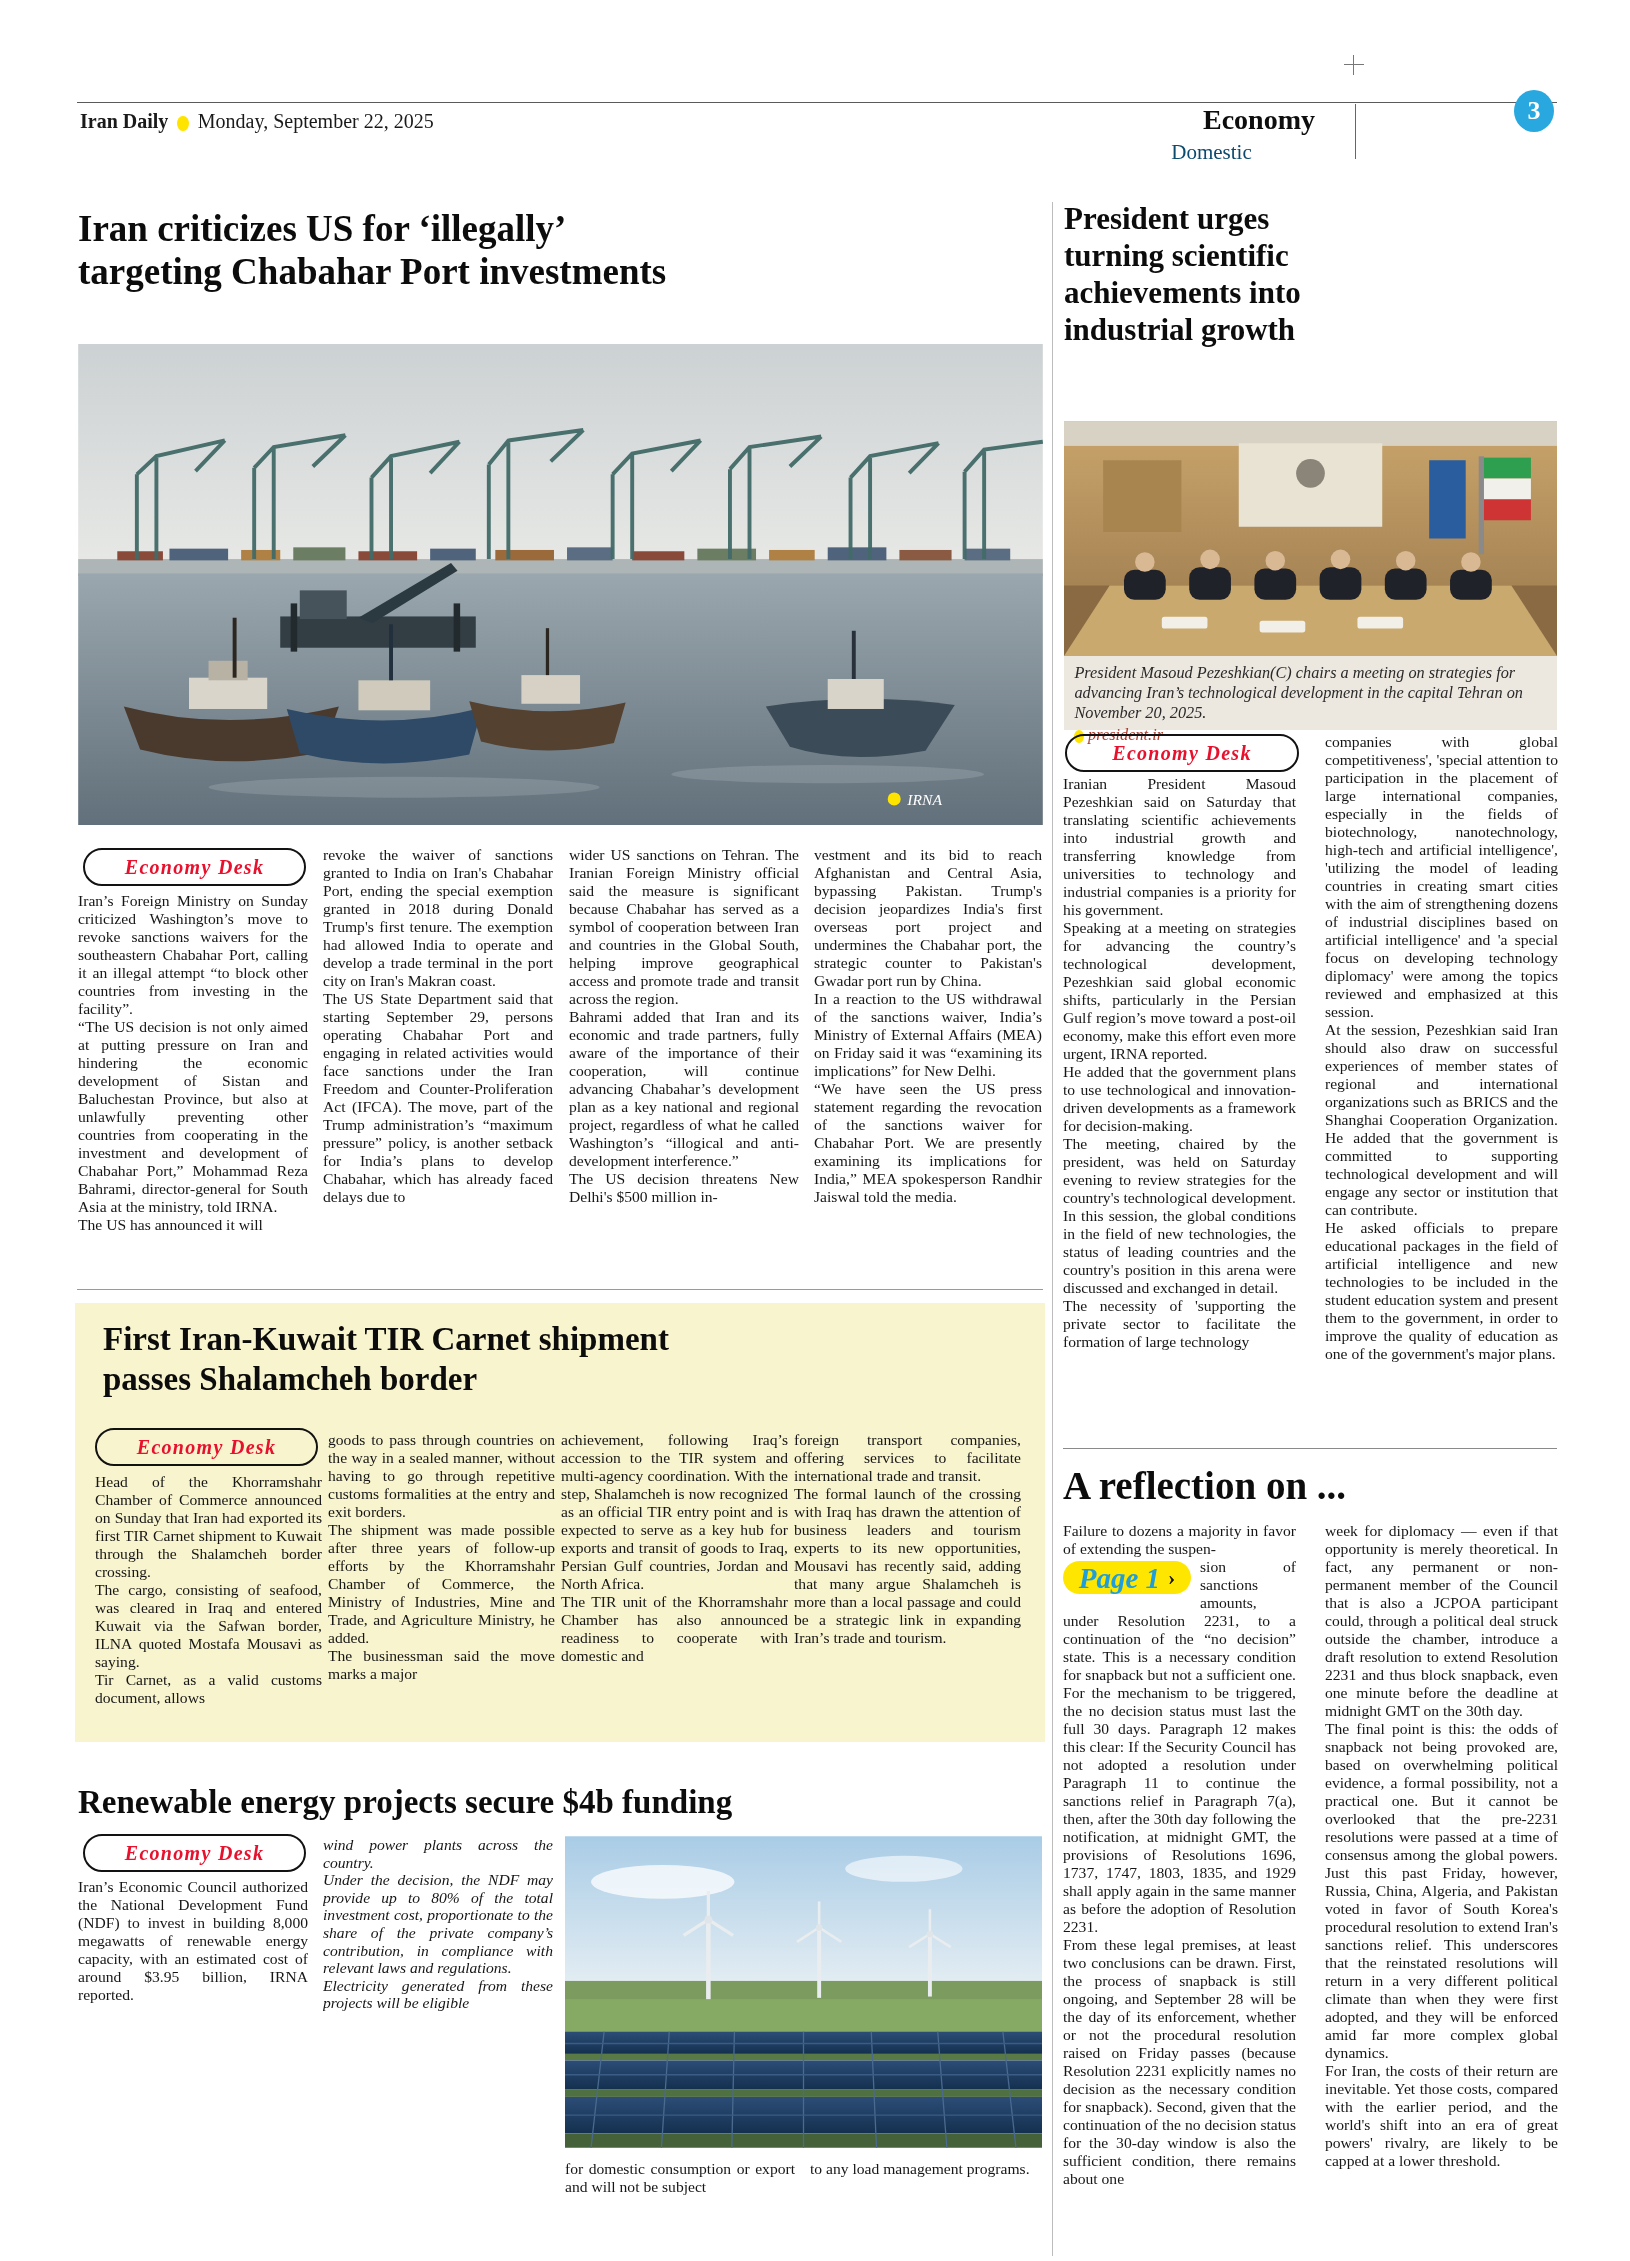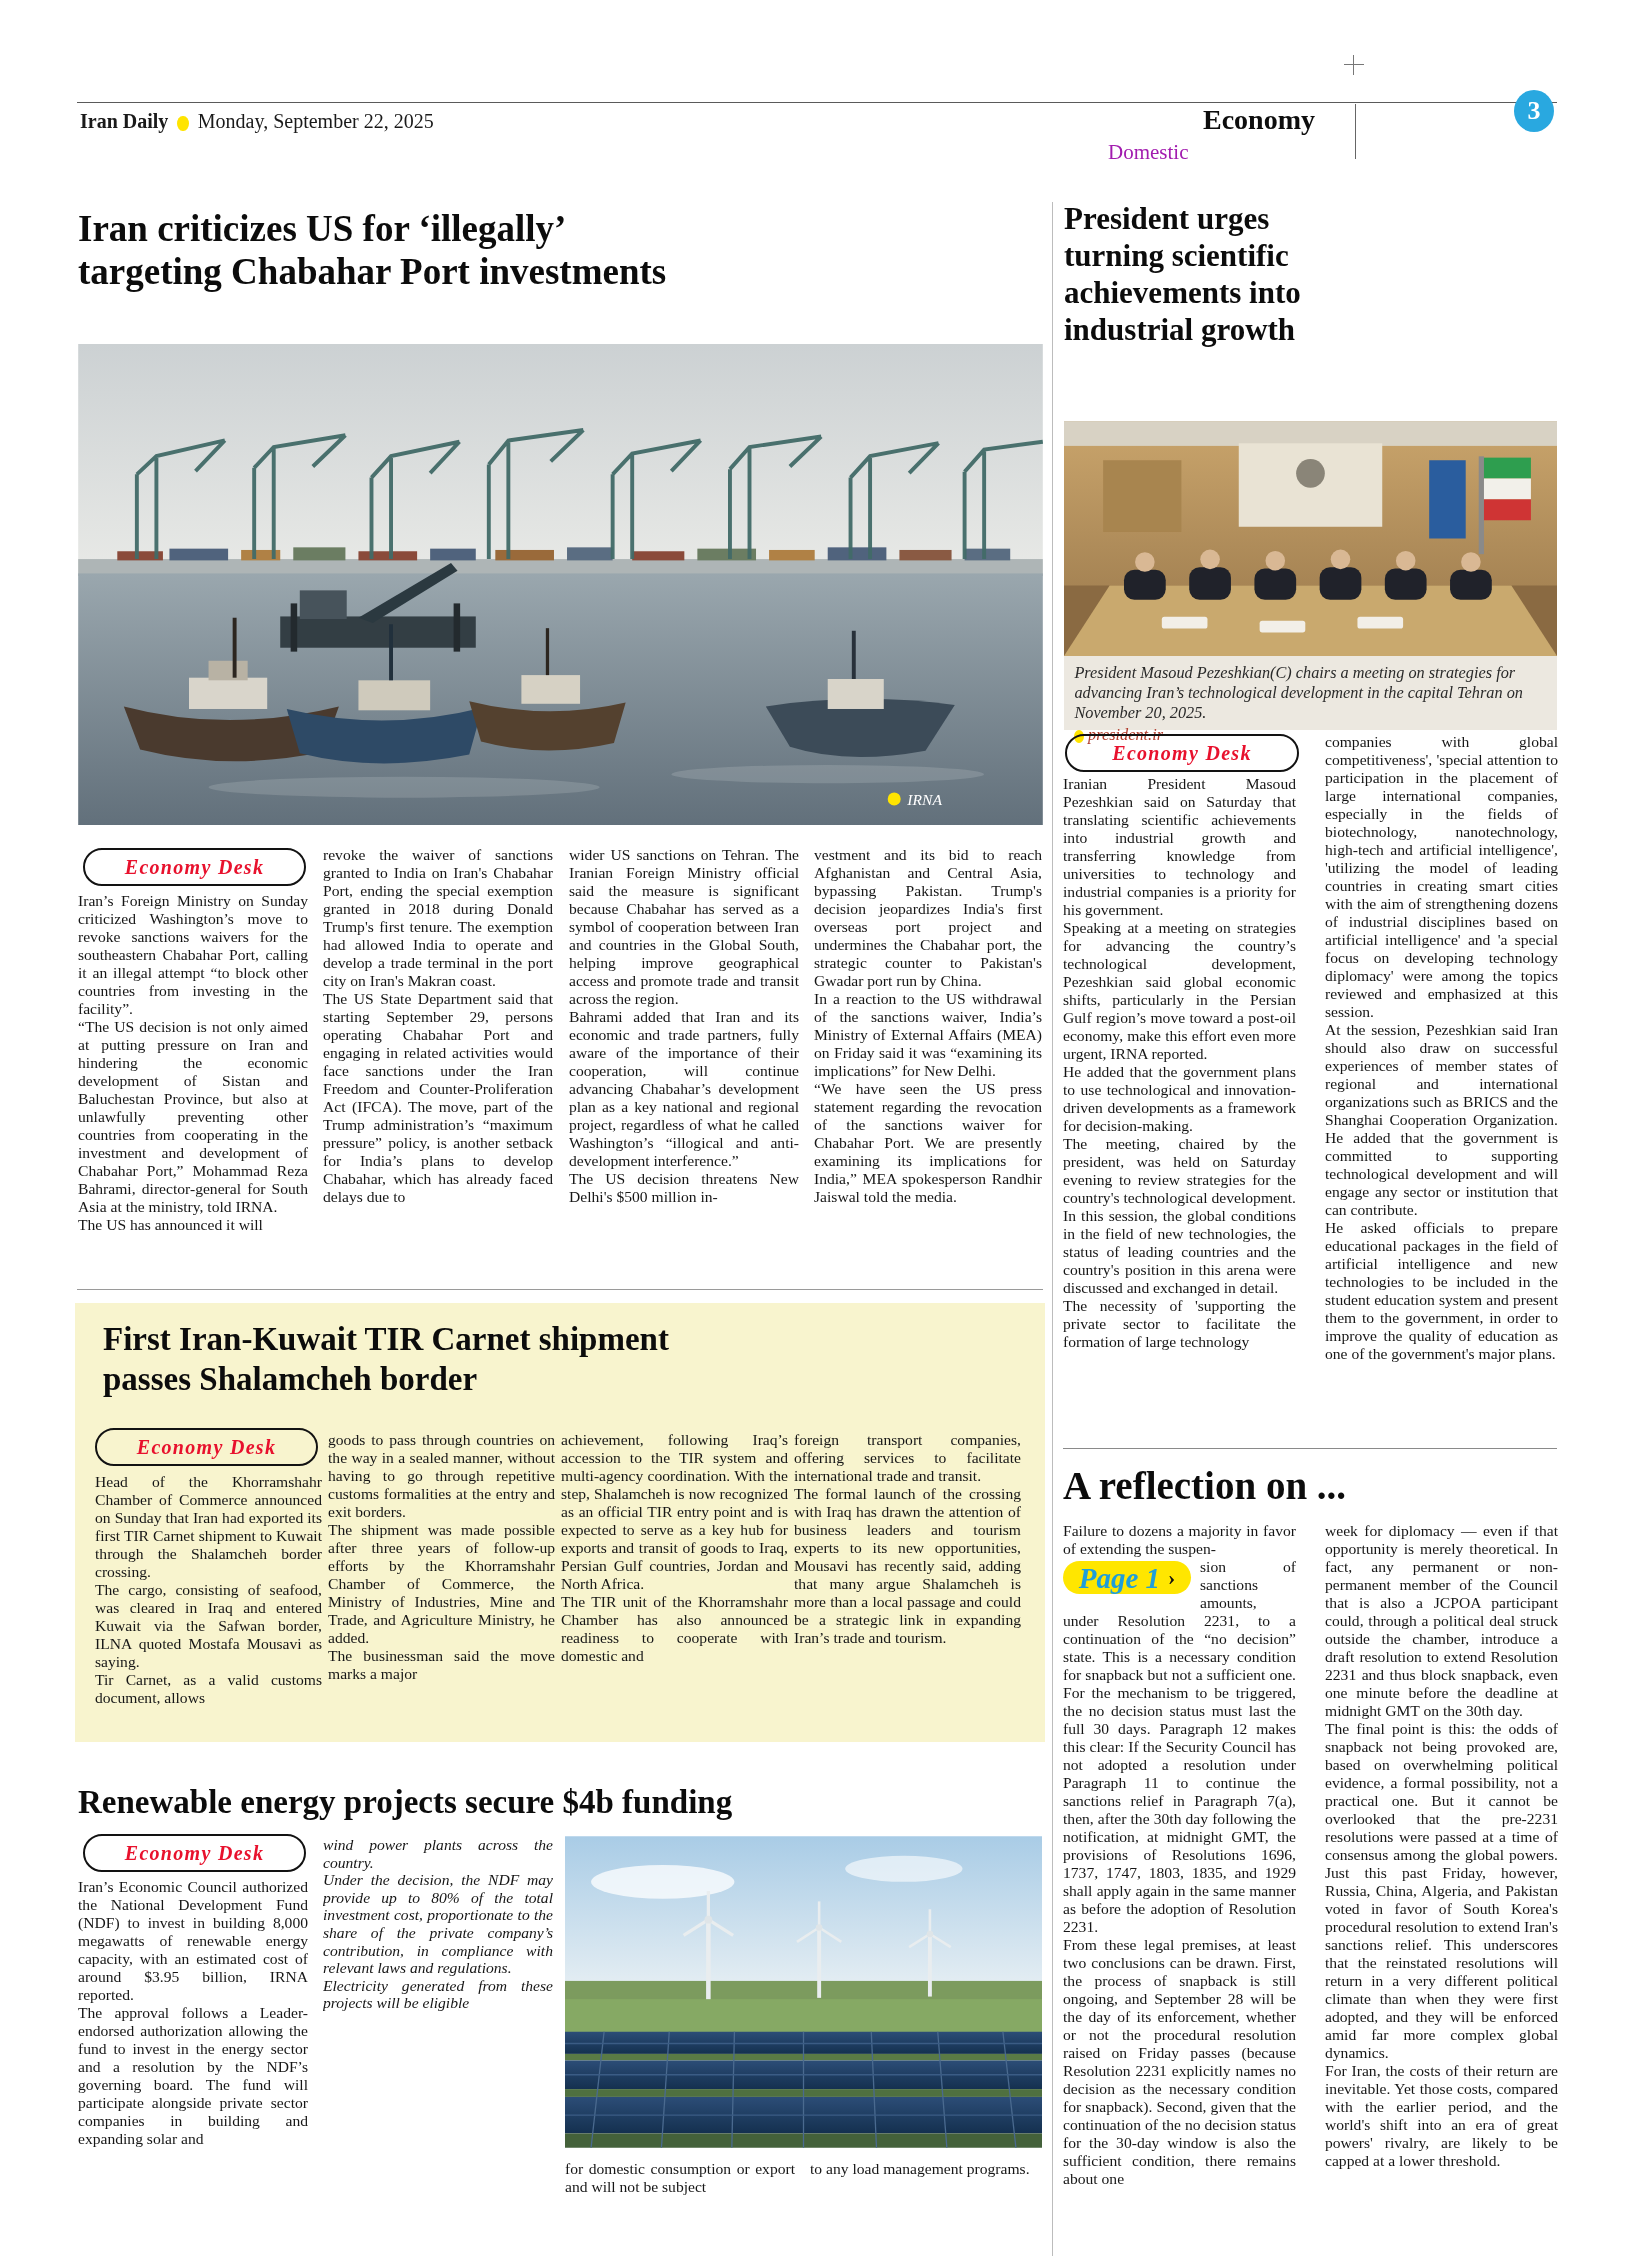--- a/index.html
+++ b/index.html
@@ -34,21 +34,21 @@
 <div class="abs plus-mark" style="left:1344px;top:55px;width:19.6px;height:19.6px;">
   <div style="left:0;top:9px;width:19.6px;height:1.3px;"></div>
   <div style="left:9px;top:0;width:1.3px;height:19.6px;"></div>
 </div>
 <div class="abs" style="left:80px;top:110px;font-size:20px;">
   <span style="font-weight:bold;">Iran Daily</span>
   <span class="dot" style="width:11.7px;height:15.6px;margin:0 3.9px;"></span>
   <span>Monday, September 22, 2025</span>
 </div>
 <div class="abs" style="left:1108px;top:104px;width:207px;text-align:right;font-size:28px;font-weight:bold;color:#0d0d0d;">Economy</div>
-<div class="abs" style="left:1108px;top:140px;width:207px;text-align:left;font-size:21px;color:#a21caf;">Domestic</div>
+<div class="abs" style="left:1108px;top:140px;width:207px;text-align:center;font-size:21px;color:#0c4a6e;">Domestic</div>
 <div class="abs" style="left:1355px;top:104px;width:1.3px;height:55px;background:#666;"></div>
 <div class="abs pagenum" style="left:1514px;top:90px;width:40px;height:42px;">
   <span>3</span>
 </div>
 
 <div class="abs hl" style="left:78px;top:207px;width:965px;font-size:37px;line-height:43px;">
   <div>Iran criticizes US for ‘illegally’</div>
   <div>targeting Chabahar Port investments</div>
 </div>
 
@@ -181,21 +181,20 @@
 </div>
 
 <div class="abs hl" style="left:78px;top:1784px;width:965px;font-size:33px;">Renewable energy projects secure $4b funding</div>
 
 <div class="abs desk-pill" style="left:83px;top:1834px;width:219px;height:34px;">
   <span>Economy Desk</span>
 </div>
 
 <div class="abs col" style="left:78px;top:1878px;width:230px;height:365px;">
   <p>Iran’s Economic Council authorized the National Development Fund (NDF) to invest in building 8,000 megawatts of renewable energy capacity, with an estimated cost of around $3.95 billion, IRNA reported.</p>
-  <p>The approval follows a Leader-endorsed authorization allowing the fund to invest in the energy sector and a resolution by the NDF’s governing board. The fund will participate alongside private sector companies in building and expanding solar and</p>
 </div>
 <div class="abs col col-tight" style="left:323px;top:1836px;width:230px;height:423px;">
   <p>wind power plants across the country.</p>
   <p>Under the decision, the NDF may provide up to 80% of the total investment cost, proportionate to the share of the private company’s contribution, in compliance with relevant laws and regulations.</p>
   <p>Electricity generated from these projects will be eligible</p>
 </div>
 
 <div class="abs" style="left:565px;top:1836px;width:477px;height:312px;">
   <svg width="477" height="312" viewBox="0 0 732 478">
     <defs>

